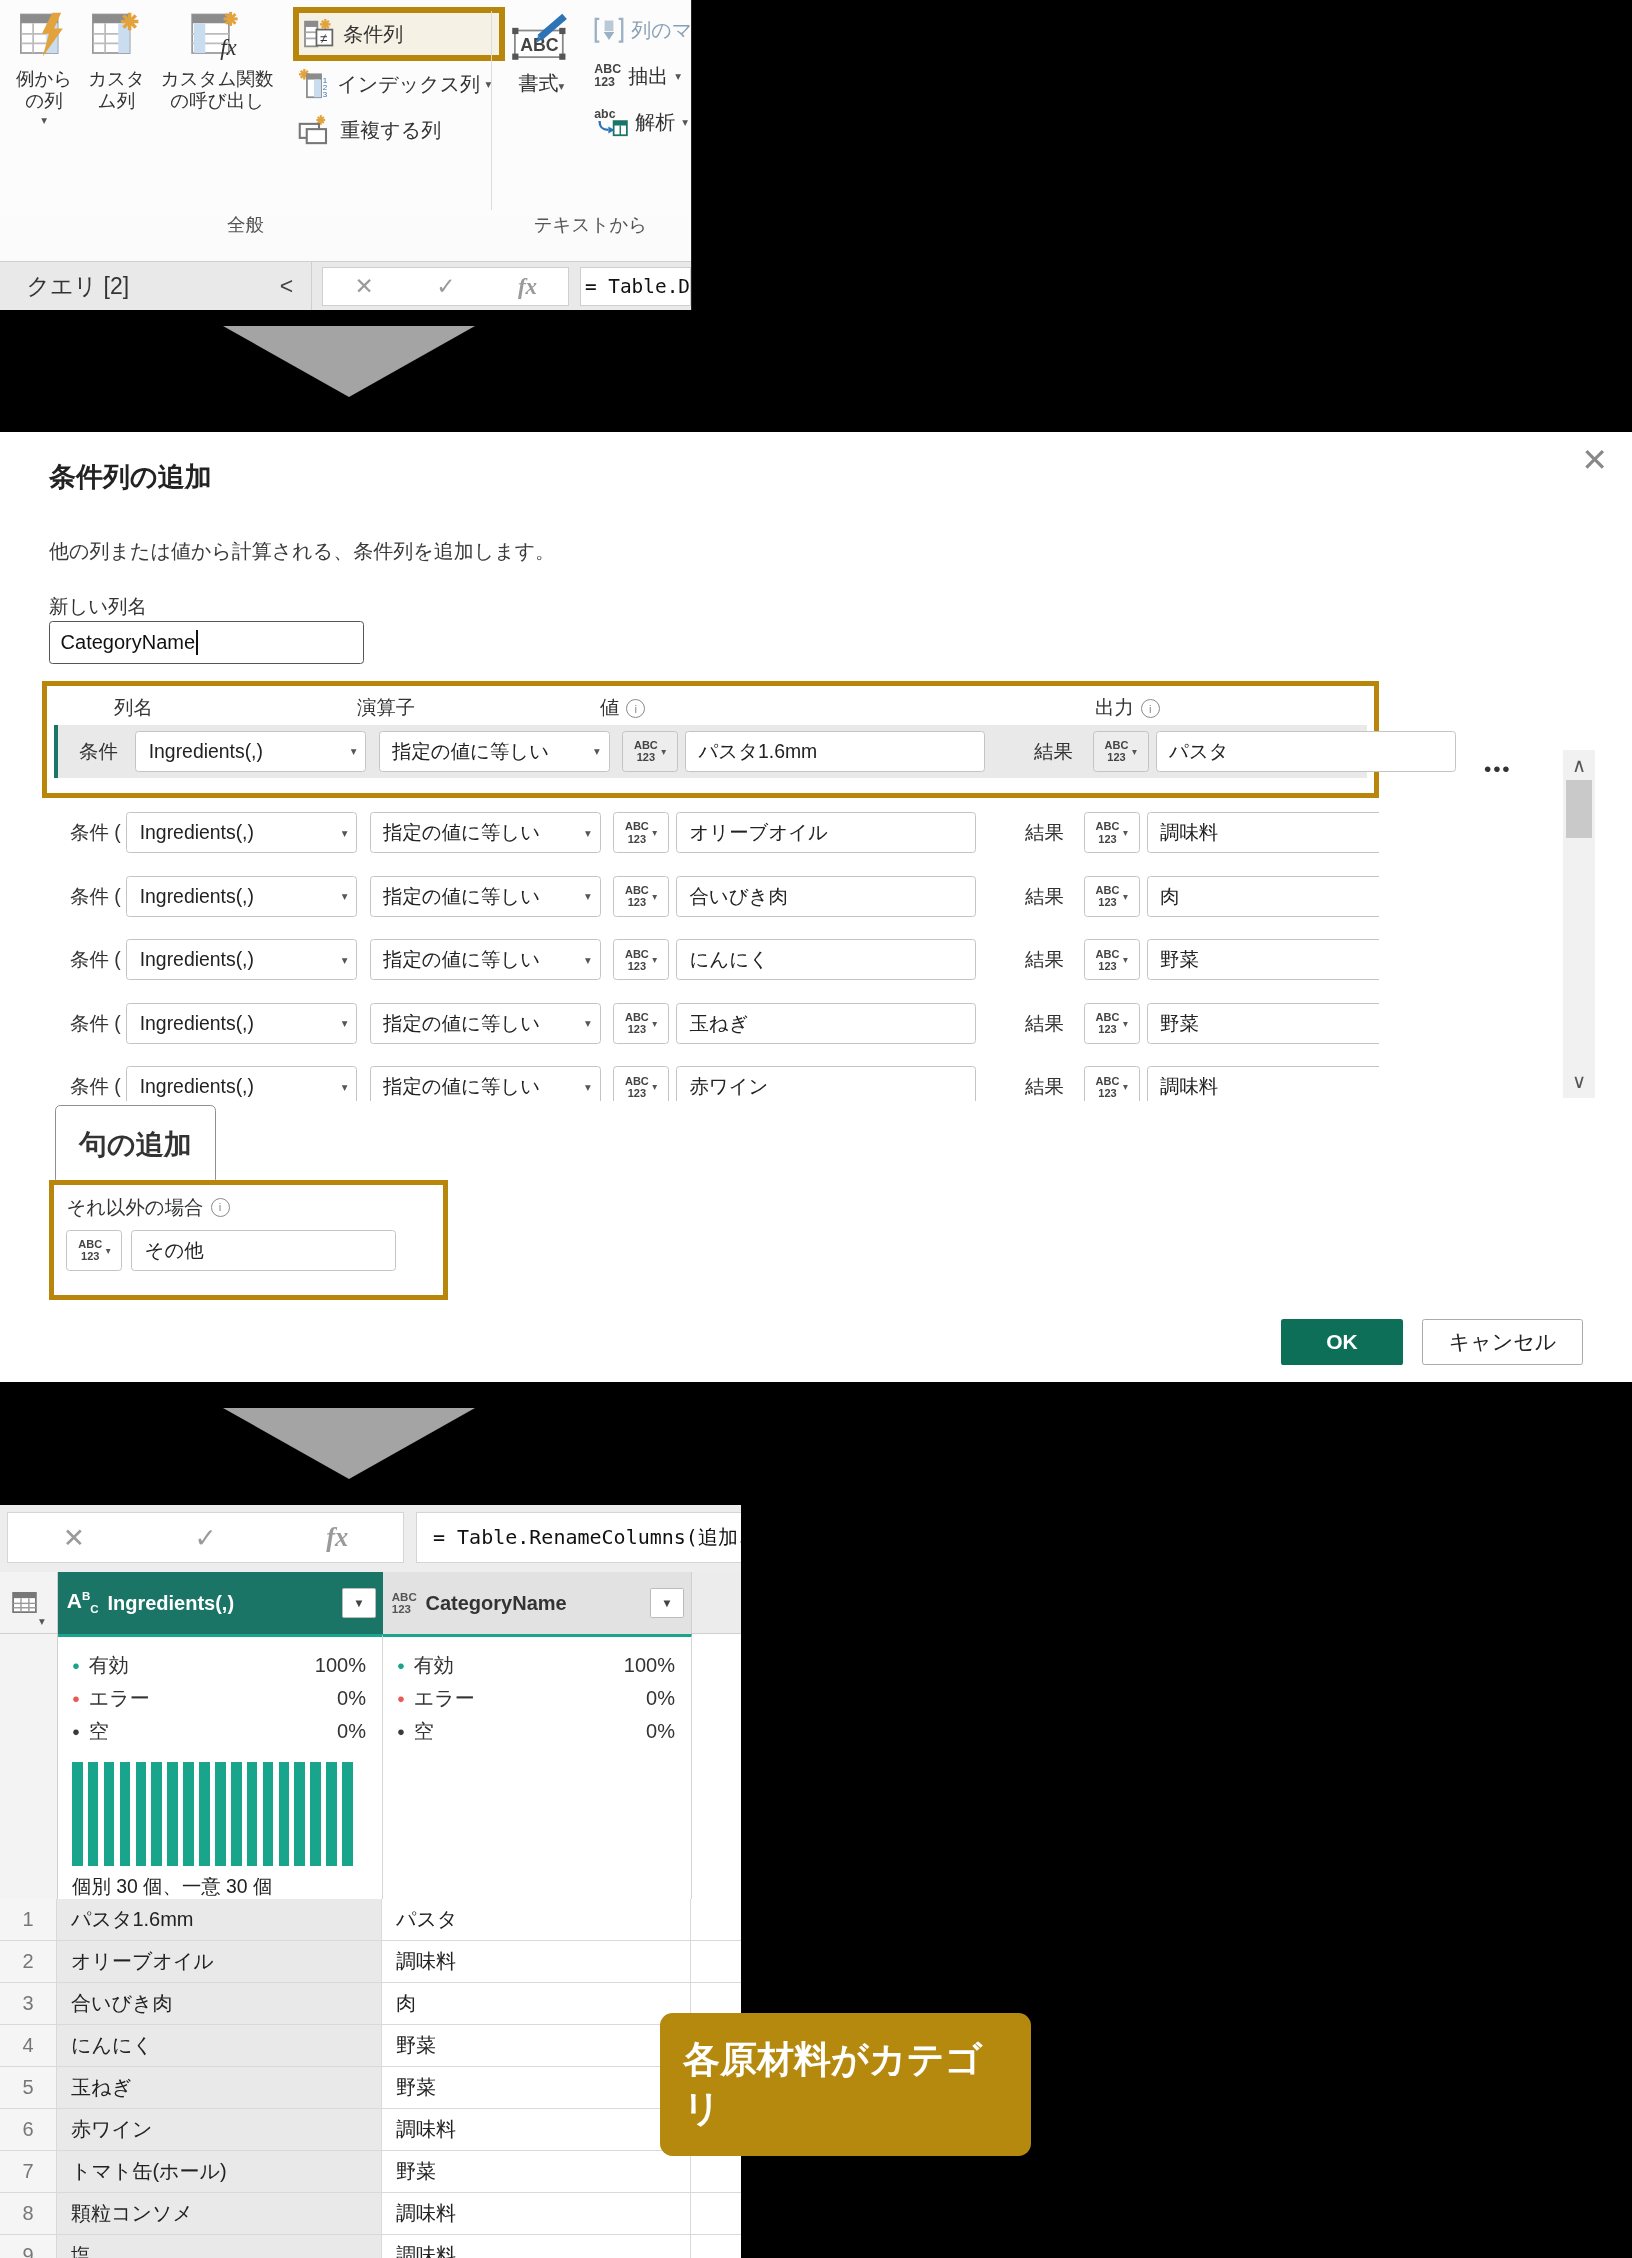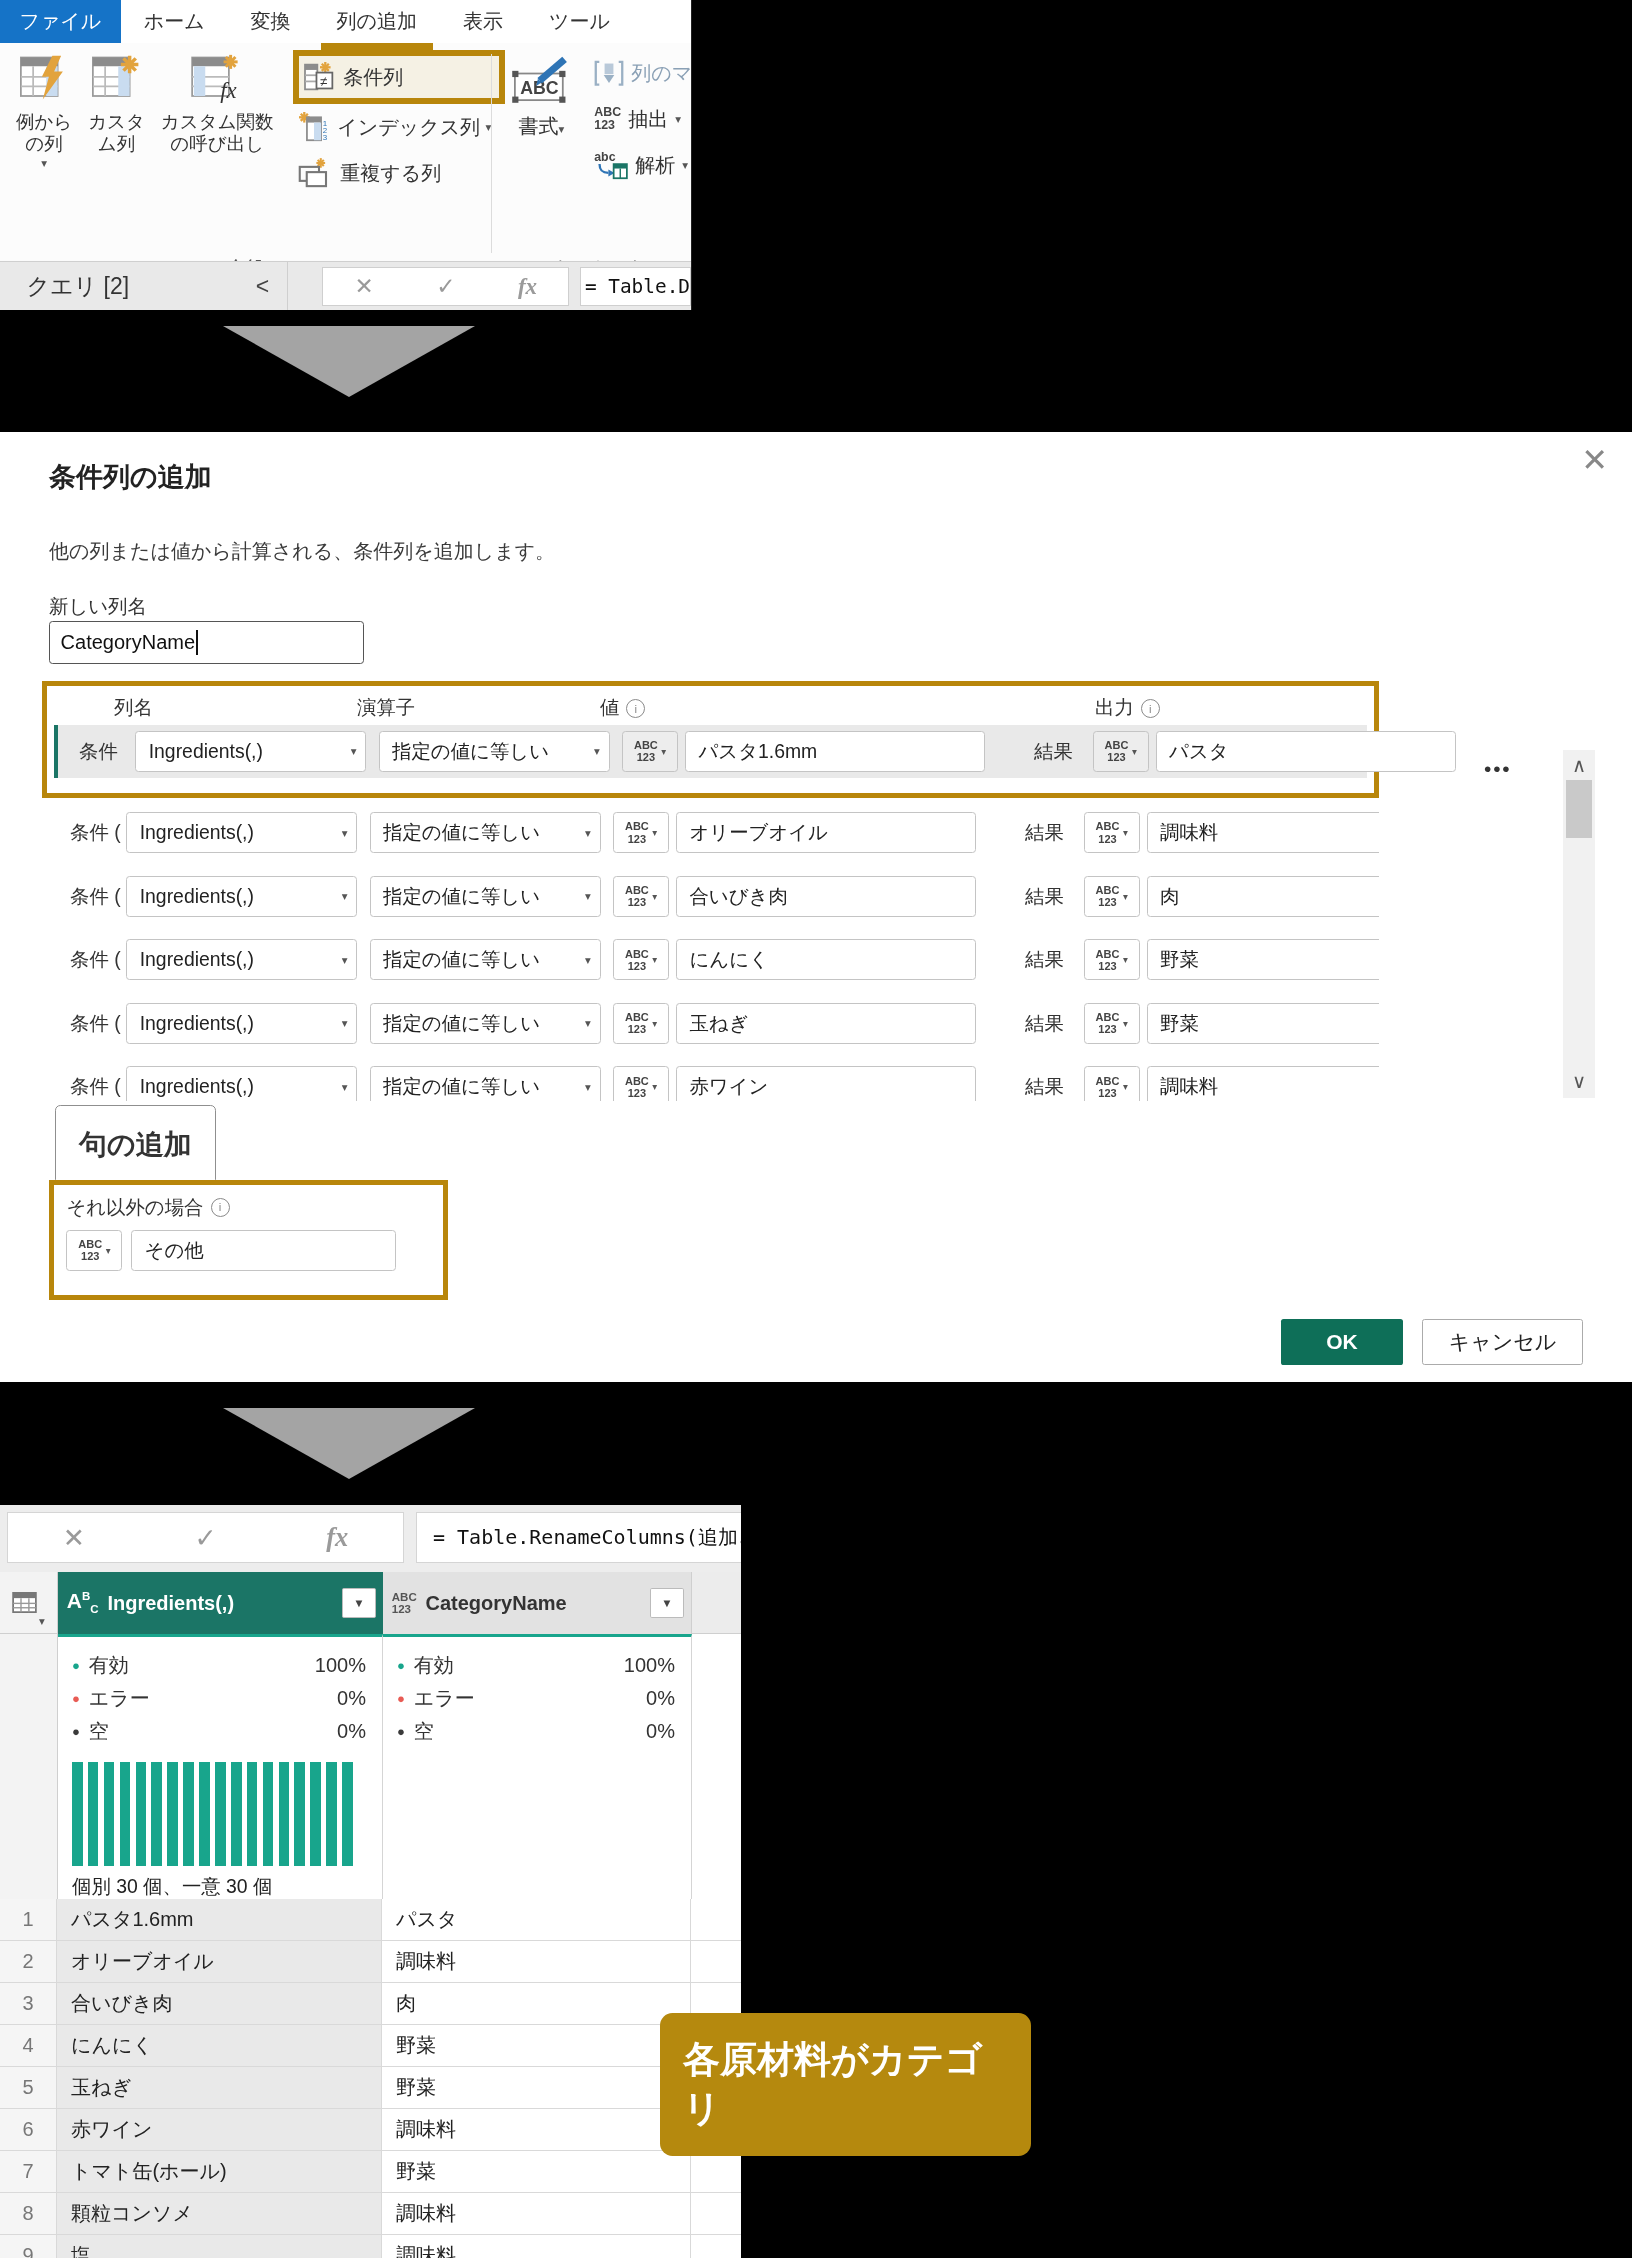--- a/index.html
+++ b/index.html
@@ -20,21 +20,21 @@
   .smallbtn{display:flex;align-items:center;height:46px;font-size:20px;color:#333;white-space:nowrap;padding:0 5.3px;}
   .smallbtn .sic{margin-right:7px;flex:0 0 auto;}
   .hl-gold{border:6.2px solid #B8860B;background:#f5f1e4;}
   .vsep{position:absolute;left:491px;top:10.6px;bottom:7px;width:0.9px;background:#dcdcdc;}
   .fmtbtn{position:absolute;left:501px;top:10.6px;width:81px;display:flex;flex-direction:column;align-items:center;}
   .fmtbtn .lbl{font-size:20px;color:#333;text-align:center;line-height:1.25;margin-top:5.3px;}
   .rightstack{position:absolute;left:589px;top:7px;width:194px;}
   .grouplabels{position:absolute;left:0;right:0;top:212px;height:35px;display:flex;font-size:18.5px;color:#555;}
   .grouplabels .g1{width:491px;text-align:center;}
   .grouplabels .g2{width:199px;text-align:center;}
-  .queryrow{position:absolute;left:0;top:261px;width:691px;height:49px;background:#e9e9e9;border-top:0.9px solid #cfcfcf;display:flex;gap:24px;}
+  .queryrow{position:absolute;left:0;top:261px;width:691px;height:49px;background:#e9e9e9;border-top:0.9px solid #cfcfcf;display:flex;}
   .querypane{width:412px;display:flex;align-items:center;justify-content:space-between;padding:0 17.6px 0 26.5px;border-right:0.9px solid #cfcfcf;font-size:23px;color:#333;}
   .fbar{flex:1;display:flex;align-items:center;padding-left:10.6px;}
   .fbtns{background:#fff;border:0.9px solid #cfcfcf;height:37px;width:245px;display:flex;align-items:center;justify-content:space-around;color:#9a9a9a;font-size:23px;}
   .fx{font-style:italic;font-family:"Liberation Serif","DejaVu Serif",serif;font-weight:bold;}
   .ftext{background:#fff;border:0.9px solid #cfcfcf;height:37px;margin-left:10.6px;flex:1;display:flex;align-items:center;padding-left:4px;
          font-family:"DejaVu Sans Mono","Liberation Mono",monospace;font-size:19.4px;color:#111;white-space:nowrap;overflow:hidden;}
   
   .downarrow{position:absolute;width:0;height:0;border-left:126px solid transparent;border-right:126px solid transparent;border-top:71px solid #A4A4A4;}
   
   .dialog{position:absolute;left:0;top:432px;width:1633px;height:950px;background:#fff;overflow:hidden;}
@@ -114,28 +114,20 @@
            font-size:37px;font-weight:bold;line-height:1.3;display:flex;flex-direction:column;justify-content:center;padding:5.3px 23px;box-sizing:border-box;z-index:5;}
   
   .tico{display:block;}
 </style>
 </head>
 <body>
 
 <div class="page">
 
   <div class="ribbon">
-    <div class="tabbar">
-      <div class="tab tab-file">ファイル</div>
-      <div class="tab">ホーム</div>
-      <div class="tab">変換</div>
-      <div class="tab tab-active">列の追加</div>
-      <div class="tab">表示</div>
-      <div class="tab">ツール</div>
-    </div>
     <div class="ribbonbody">
       <div class="biggroup">
         <div class="bigbtn">
           <span>
             <svg class="tico" width="51" height="49" viewBox="0 0 58 56">
               <rect x="2" y="4" width="42" height="44" fill="#fff" stroke="#9a9a9a" stroke-width="2"></rect>
               <rect x="2" y="4" width="42" height="10" fill="#8c8c8c"></rect>
               <line x1="2" y1="26" x2="44" y2="26" stroke="#bbb" stroke-width="2"></line>
               <line x1="2" y1="37" x2="44" y2="37" stroke="#bbb" stroke-width="2"></line>
               <line x1="16" y1="14" x2="16" y2="48" stroke="#bbb" stroke-width="2"></line>

